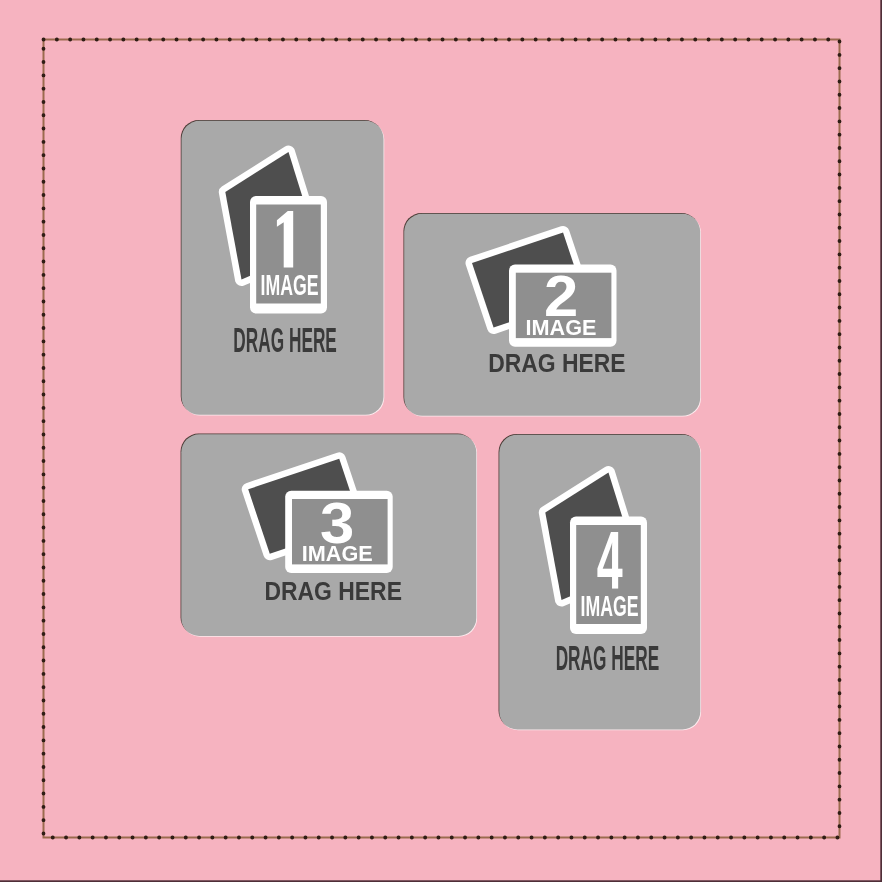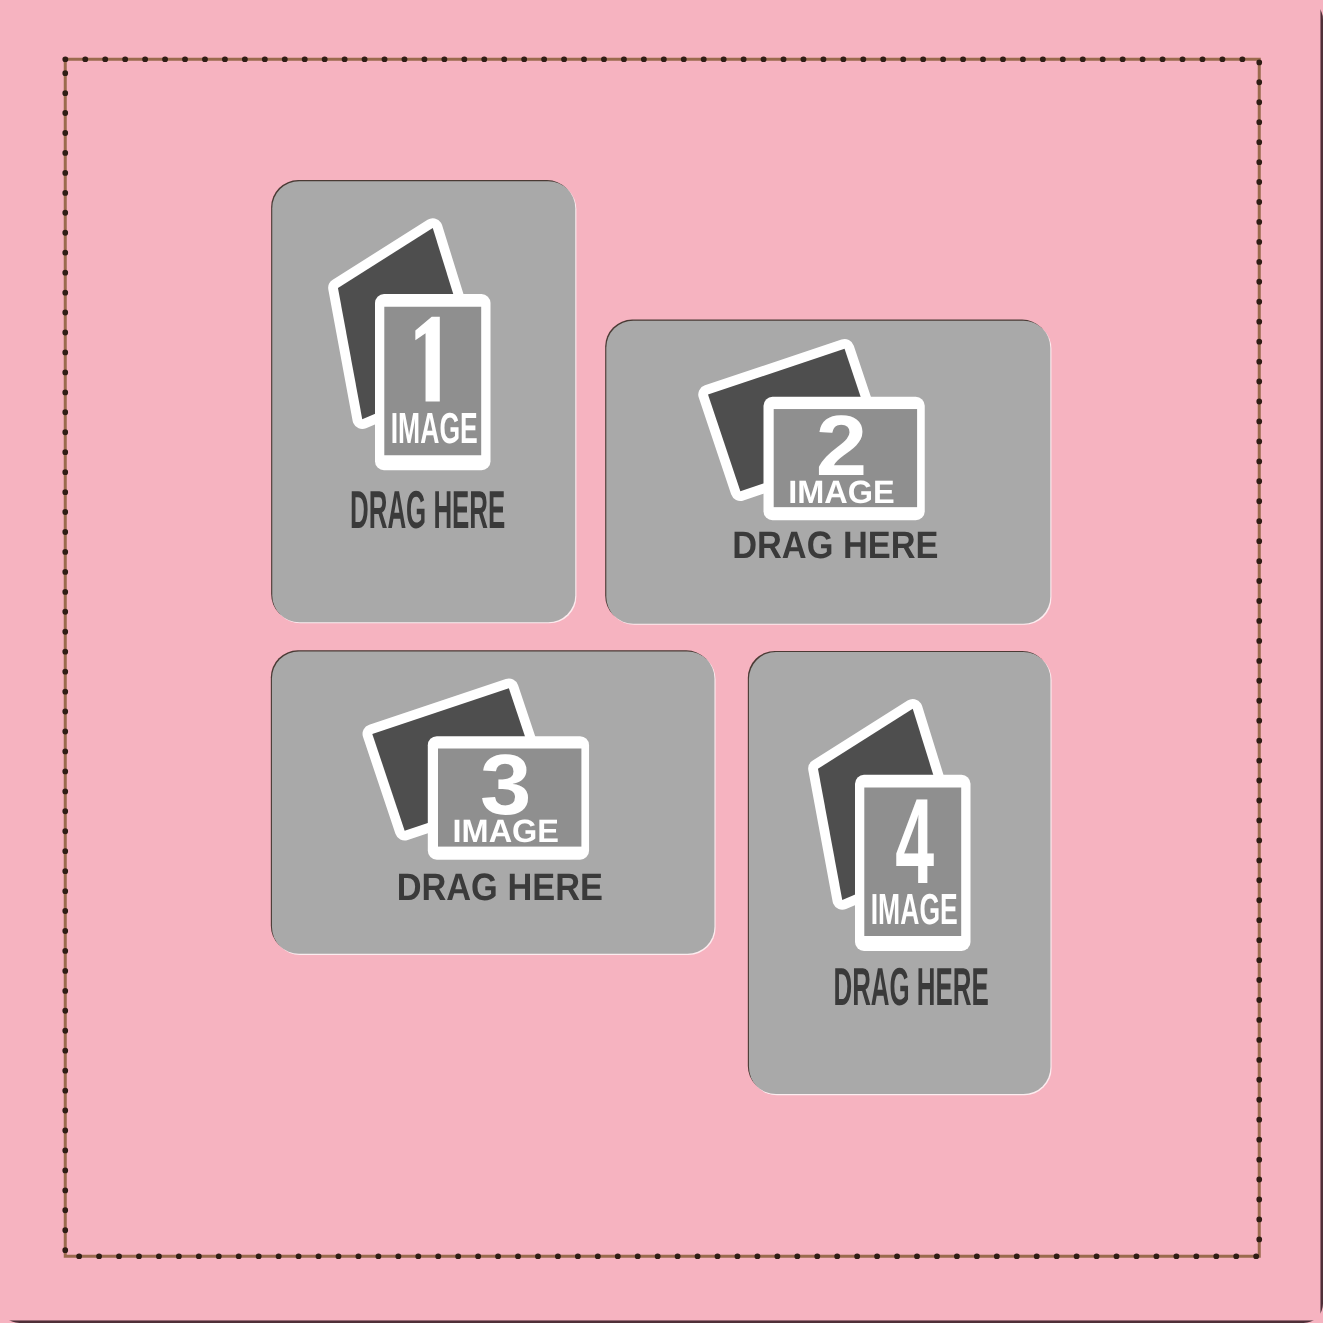--- a/index.html
+++ b/index.html
@@ -1,16 +1,16 @@
 <!DOCTYPE html>
 <html><head>
 <meta charset="utf-8">
 <style>
 html,body{margin:0;padding:0;background:#f6b3c0;}
-#stage{position:relative;width:882px;height:882px;overflow:hidden;border-radius:13px;}
+#stage{position:relative;width:882px;height:882px;overflow:hidden;}
 svg{display:block;will-change:transform;}
 text{font-family:"Liberation Sans",sans-serif;font-weight:bold;}
 </style>
 </head>
 <body>
 <div id="stage">
 <svg width="882" height="882" viewBox="0 0 882 882">
   <rect x="0" y="0" width="882" height="882" fill="#f6b3c0"></rect>
 
   <rect x="43.5" y="39.5" width="796" height="798" fill="none" stroke="#9b6b4e" stroke-width="2"></rect>

